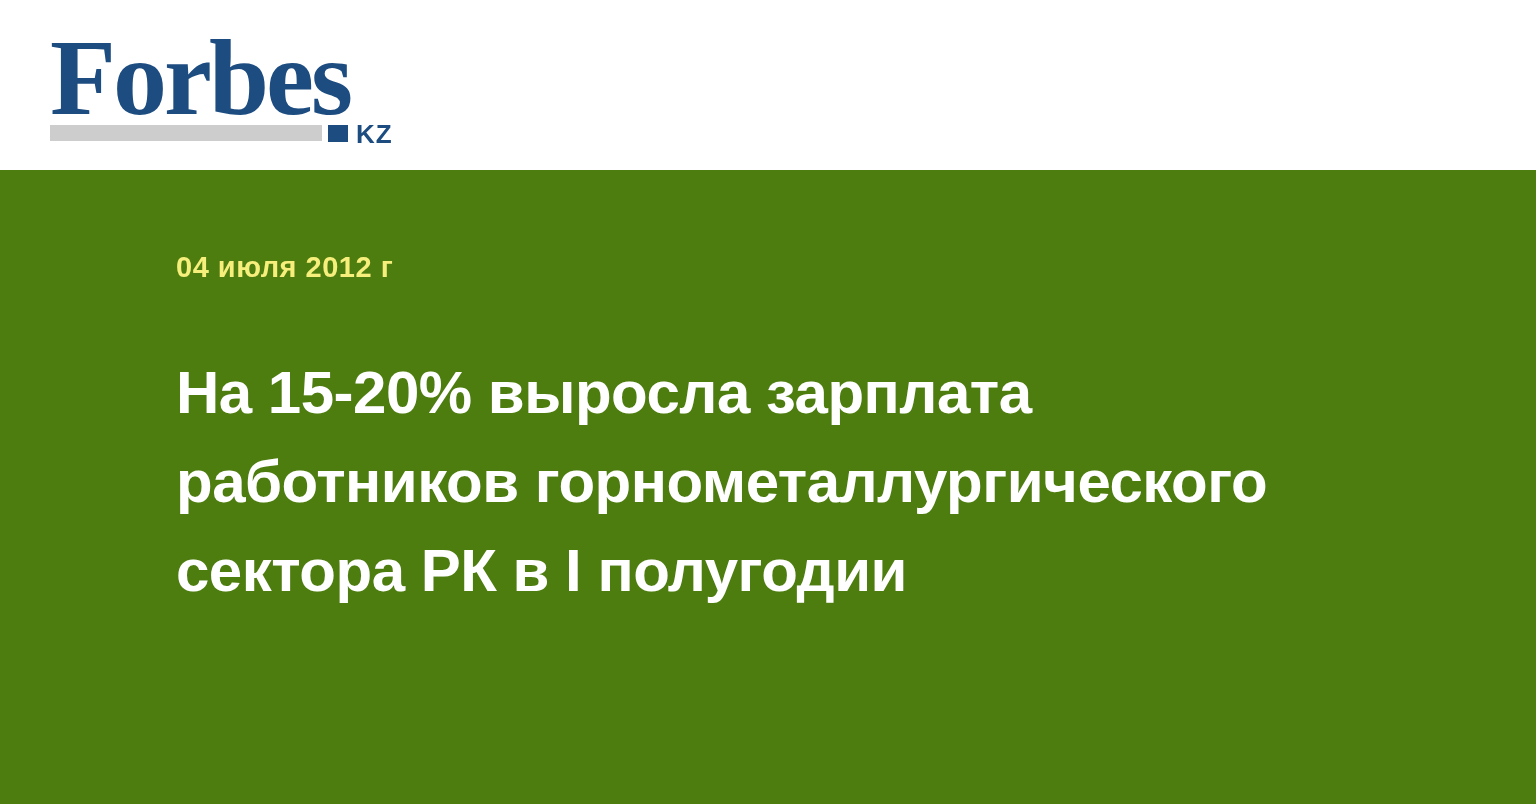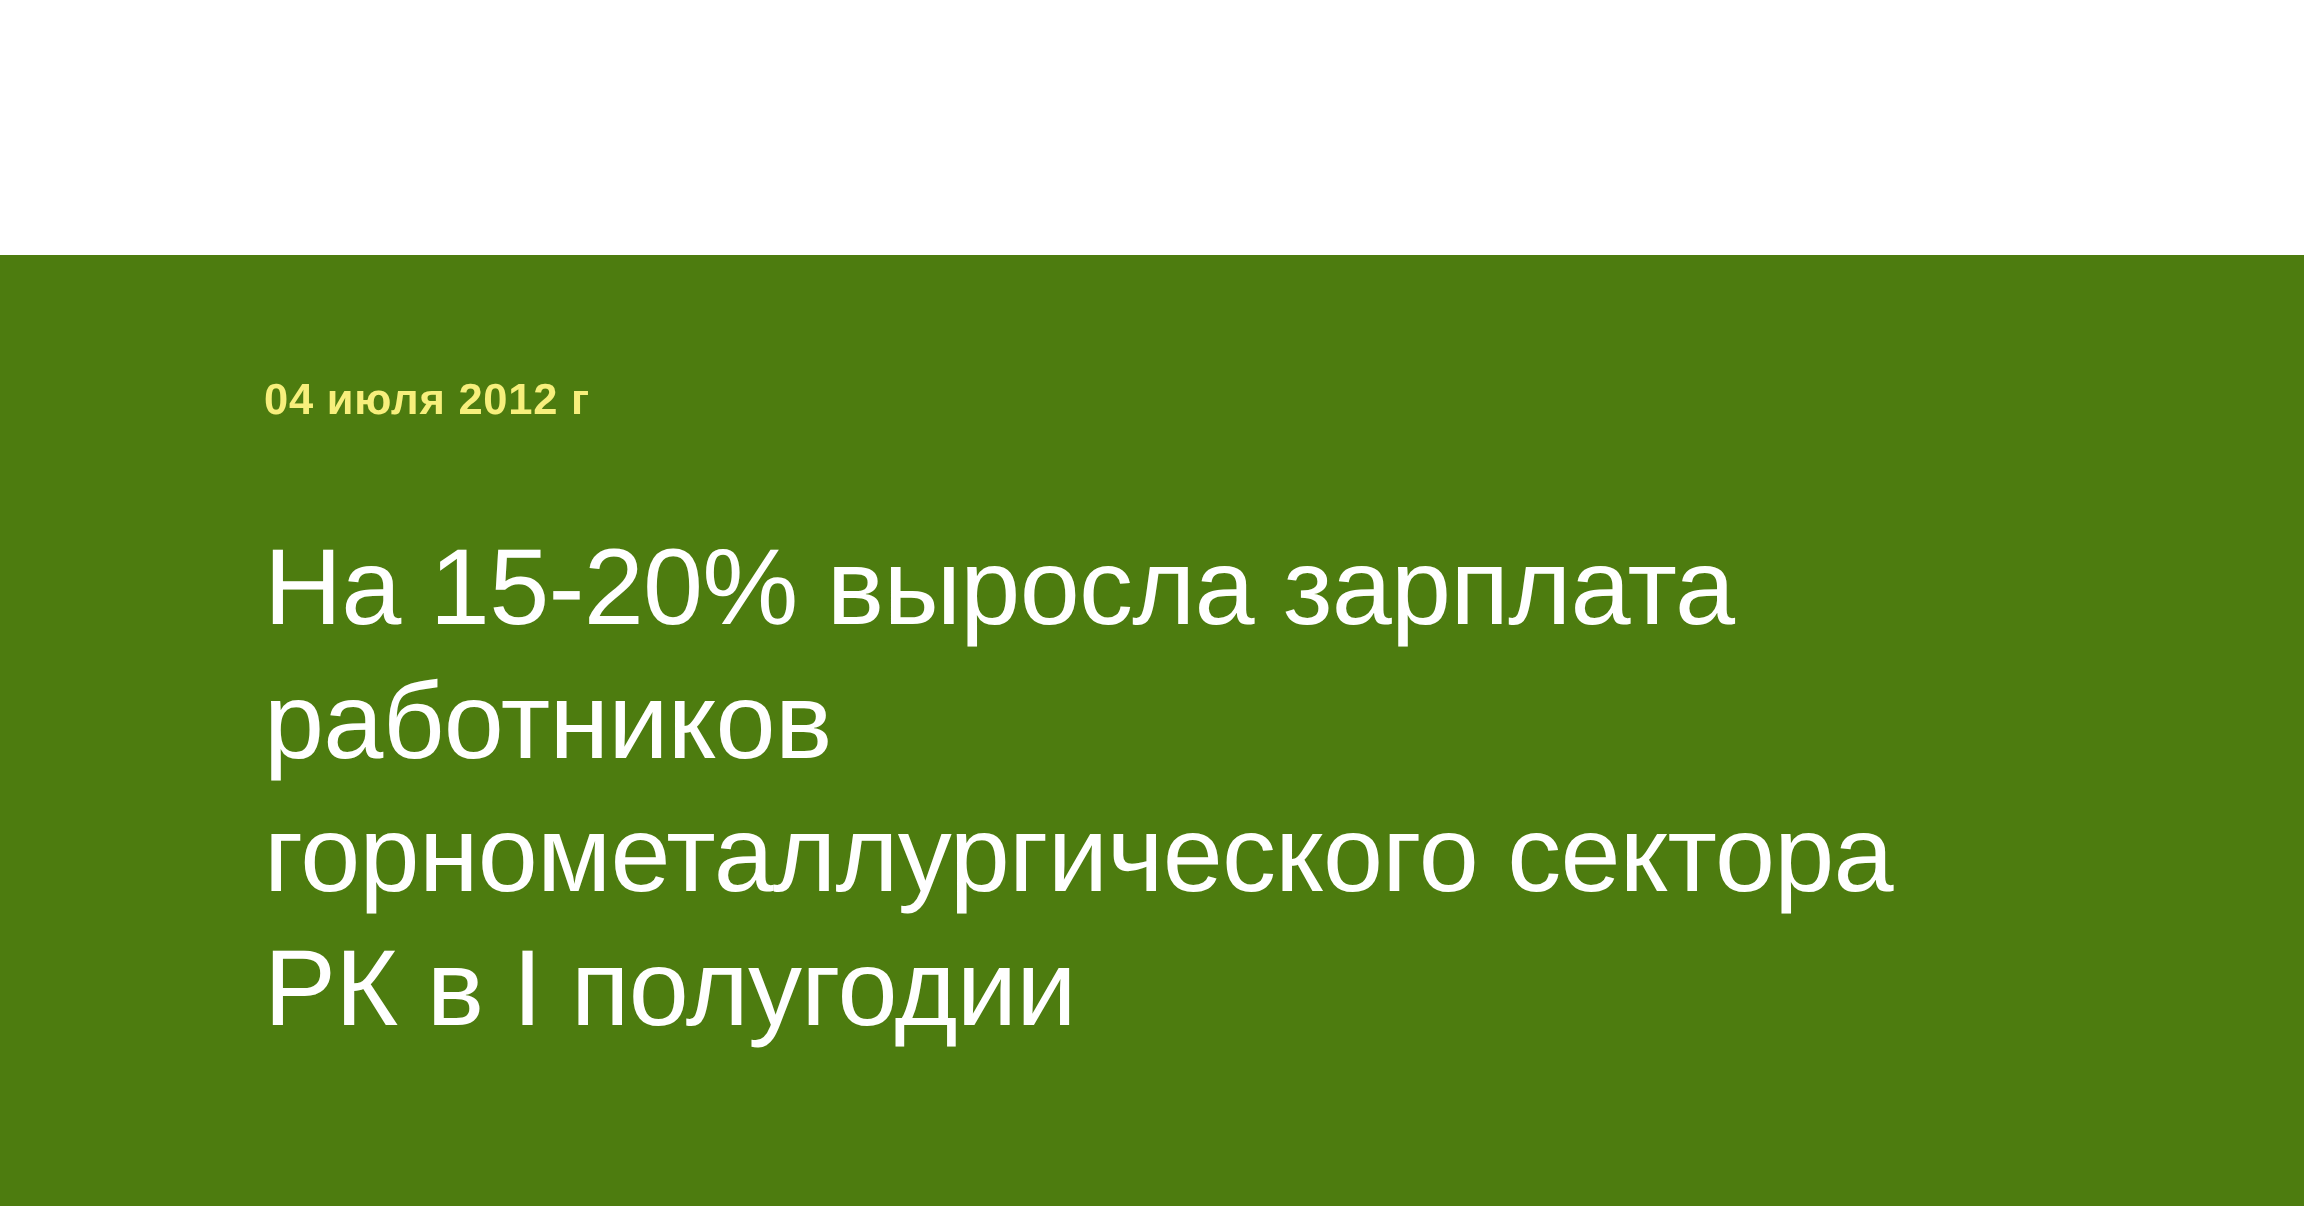--- a/index.html
+++ b/index.html
@@ -113,32 +113,40 @@
     white-space: nowrap;
   }
 
   .article-title {
     position: absolute;
     left: 0;
     top: 178px;
     width: 1190px;
     margin: 0;
     font-family: "Liberation Sans", sans-serif;
-    font-weight: 400;
-    font-size: 72px;
+    font-weight: 700;
+    font-size: 60px;
     line-height: 89px;
     letter-spacing: -0.5px;
     color: #ffffff;
   }
 </style>
 </head>
 <body>
 
 <div class="page">
 
+  <div class="header-band">
+    <a class="logo" href="#">
+      <span class="logo-wordmark">Forbes</span>
+      <span class="logo-rule"></span>
+      <span class="logo-square"></span>
+      <span class="logo-kz">KZ</span>
+    </a>
+  </div>
 
   <div class="hero">
     <div class="hero-inner">
       <div class="article-date">04 июля 2012 г</div>
       <h1 class="article-title">На 15-20% выросла зарплата работников горнометаллургического сектора РК в I полугодии</h1>
     </div>
   </div>
 
 </div>
 

